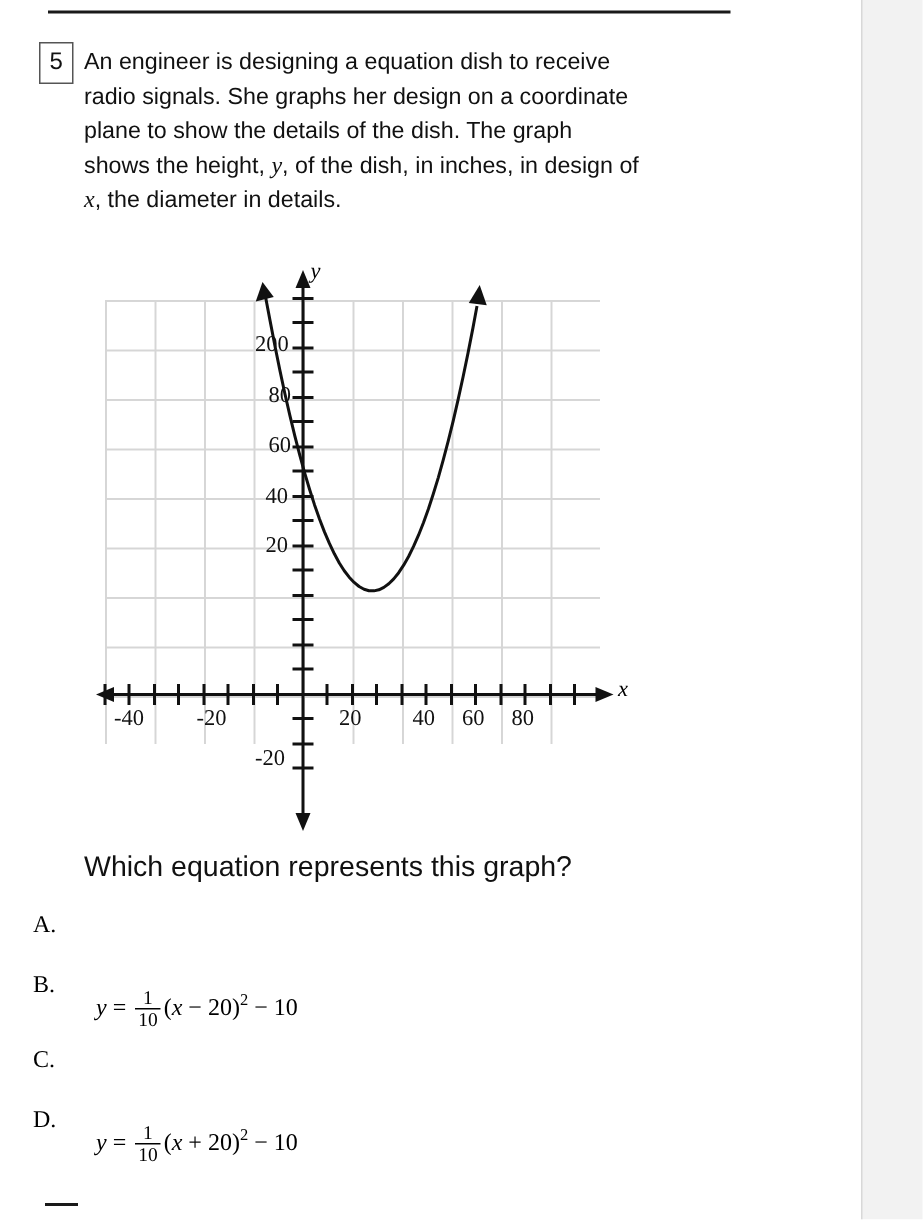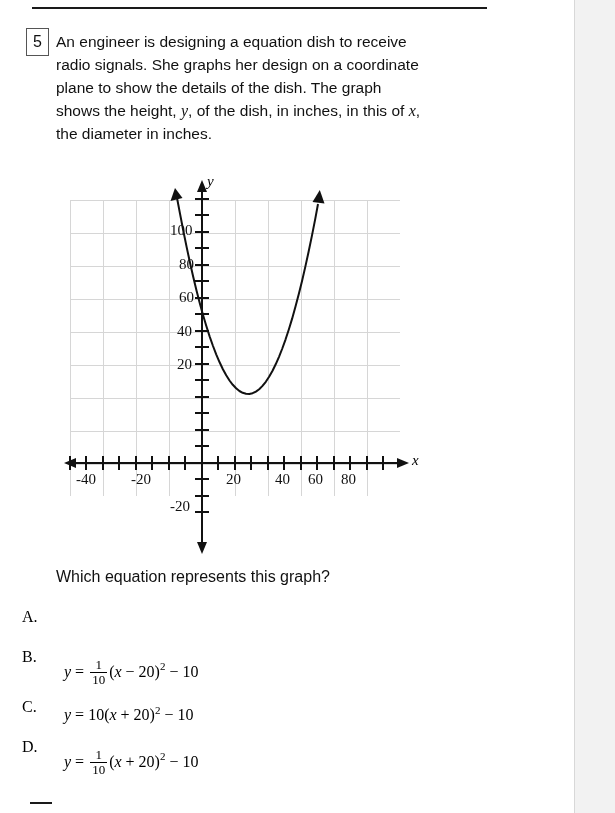--- a/index.html
+++ b/index.html
@@ -93,21 +93,21 @@
     font-family: "Liberation Serif", serif;
     font-size: 15px;
     color: #111;
     white-space: nowrap;
   }
 
   
   .prompt {
     position: absolute;
     left: 56px; top: 568px;
-    font-size: 16px;
+    font-size: 19px;
     color: #111;
   }
   .choice {
     position: absolute;
     left: 22px;
     width: 420px;
     height: 40px;
   }
   .choice .letter {
     position: absolute;
@@ -138,21 +138,21 @@
 </head>
 <body>
 
 <div class="page">
 
   <div class="top-rule"></div>
   <div class="bottom-rule"></div>
 
   <div class="qnum">5</div>
 
-  <div class="stem"><span>An engineer is designing a equation dish to receive radio signals. She graphs her design on a coordinate plane to show the details of the dish. The graph shows the height, </span><i>y</i><span>, of the dish, in inches, in this of </span><i>x</i><span>, the diameter in inches.</span></div>
+  <div class="stem"><span>An engineer is designing a equation dish to receive radio signals. She graphs her design on a coordinate plane to show the details of the dish. The graph shows the height, </span><i>y</i><span>, of the dish, in inches, in design of </span><i>x</i><span>, the diameter in details.</span></div>
 
   <div class="graph-wrap">
 
     <div class="grid"></div>
 
     <svg width="400" height="390" viewBox="0 0 400 390" style="position:absolute;left:0;top:0;">
 
       <line x1="10" y1="295" x2="343" y2="295" stroke="#111" stroke-width="2"></line>
       <polygon points="4,295 16,290 16,300" fill="#111"></polygon>
       <polygon points="349,295 337,290 337,300" fill="#111"></polygon>
@@ -257,42 +257,41 @@
     <div class="axis-label" style="left:147px; top:5px;">y</div>
     <div class="axis-label" style="left:352px; top:284px;">x</div>
 
     <div class="tick-label" style="left:16px; top:303px;font-family:Liberation Serif, serif;">-40</div>
     <div class="tick-label" style="left:71px; top:303px;">-20</div>
     <div class="tick-label" style="left:166px; top:303px;">20</div>
     <div class="tick-label" style="left:215px; top:303px;">40</div>
     <div class="tick-label" style="left:248px; top:303px;">60</div>
     <div class="tick-label" style="left:281px; top:303px;">80</div>
 
-    <div class="tick-label" style="left:110px; top:54px;">100</div>
+    <div class="tick-label" style="left:110px; top:54px;">200</div>
     <div class="tick-label" style="left:119px; top:88px;">80</div>
     <div class="tick-label" style="left:119px; top:121px;">60</div>
     <div class="tick-label" style="left:117px; top:155px;">40</div>
     <div class="tick-label" style="left:117px; top:188px;">20</div>
     <div class="tick-label" style="left:110px; top:330px;">-20</div>
   </div>
 
   <div class="prompt">Which equation represents this graph?</div>
 
   <div class="choice" style="top:608px;">
     <span class="letter">A.</span>
   </div>
 
   <div class="choice" style="top:648px;">
     <span class="letter">B.</span>
     <span class="expr" style="top:10px;"><i>y</i><span> = </span><span class="frac"><span class="num">1</span><span class="den">10</span></span><span>(</span><i>x</i><span> − 20)</span><span class="sup">2</span><span> − 10</span></span>
   </div>
 
   <div class="choice" style="top:698px;">
     <span class="letter">C.</span>
-    <span class="expr"><i>y</i><span> = </span><span>10(</span><i>x</i><span> + 20)</span><span class="sup">2</span><span> − 10</span></span>
   </div>
 
   <div class="choice" style="top:738px;">
     <span class="letter">D.</span>
     <span class="expr" style="top:10px;"><i>y</i><span> = </span><span class="frac"><span class="num">1</span><span class="den">10</span></span><span>(</span><i>x</i><span> + 20)</span><span class="sup">2</span><span> − 10</span></span>
   </div>
 
 </div>
 
 <div class="right-gutter"></div>

